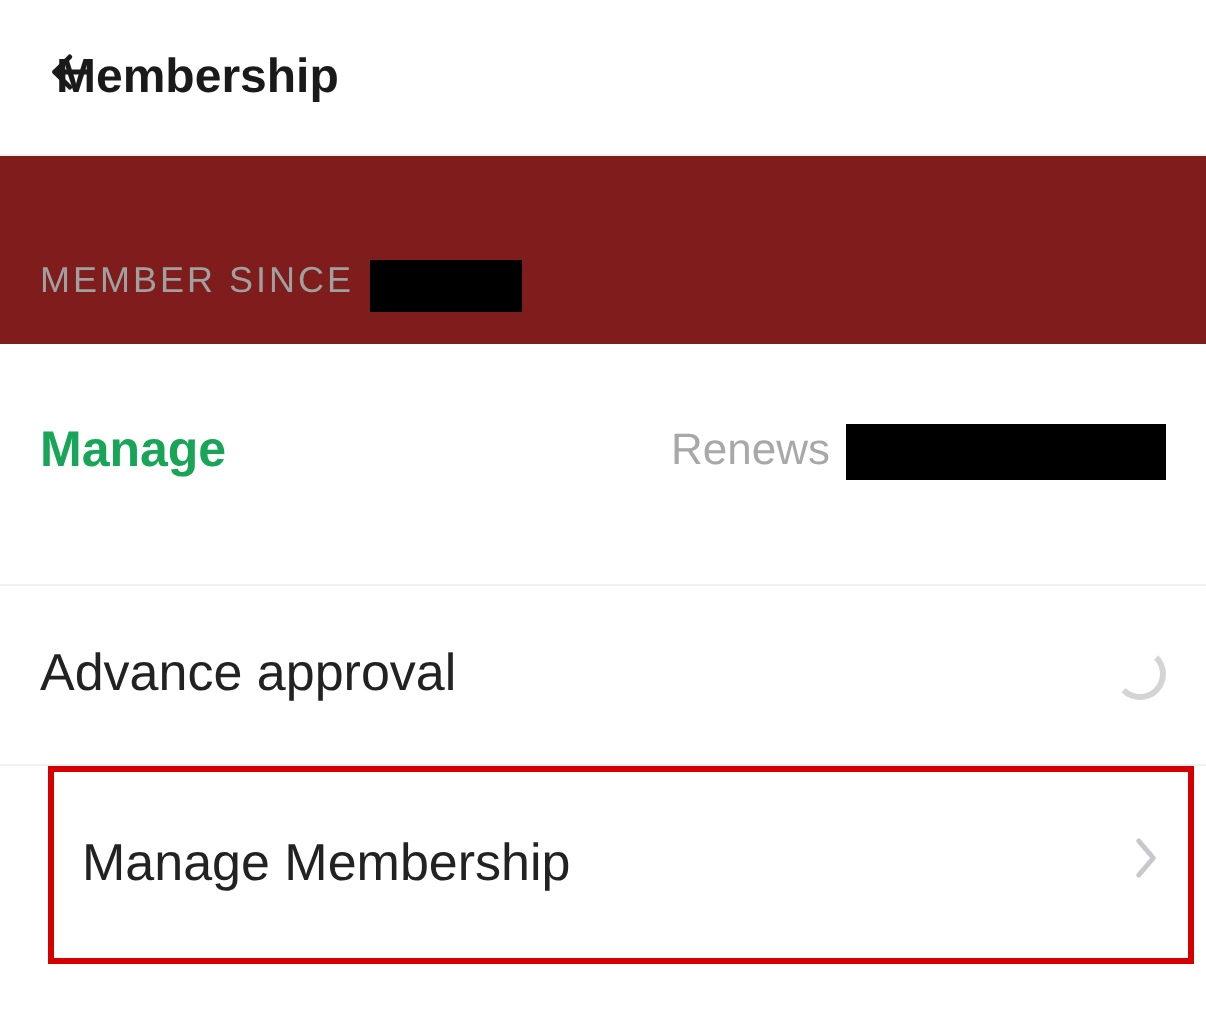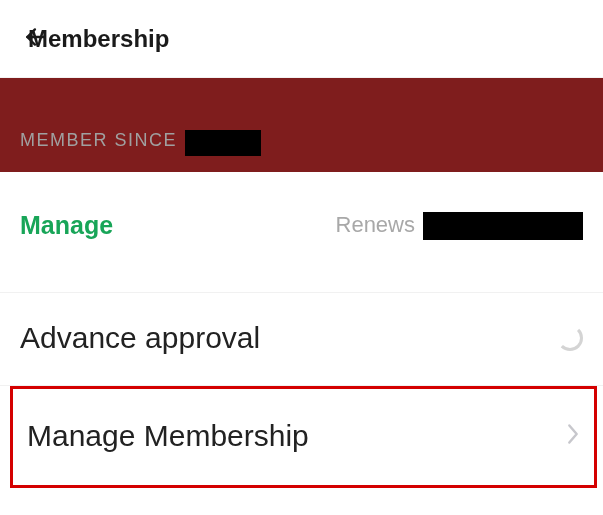--- a/index.html
+++ b/index.html
@@ -83,39 +83,39 @@
     }
     .row-item {
       padding: 28px 20px 30px 20px;
       display: flex;
       align-items: center;
       justify-content: space-between;
       border-bottom: 1px solid #f1f1f1;
       cursor: pointer;
     }
     .row-label {
-      font-size: 30px;
+      font-size: 26px;
       font-weight: 500;
       color: #222;
     }
     .spinner {
       width: 26px;
       height: 26px;
       border: 3px solid #d4d4d4;
       border-top-color: transparent;
       border-left-color: transparent;
       border-radius: 50%;
     }
     .chevron {
       color: #c7c7cc;
     }
     .chevron svg { width: 14px; height: 22px; }
     .highlight {
       border: 3px solid #d40000;
-      margin: 0 6px 6px 10px;
+      margin: 0 6px 6px 24px;
       padding: 30px 14px 32px 14px;
       align-items: center;
     }
   </style>
 </head>
 <body>
 
 <div class="header">
   <div class="back-btn">
     <span>

